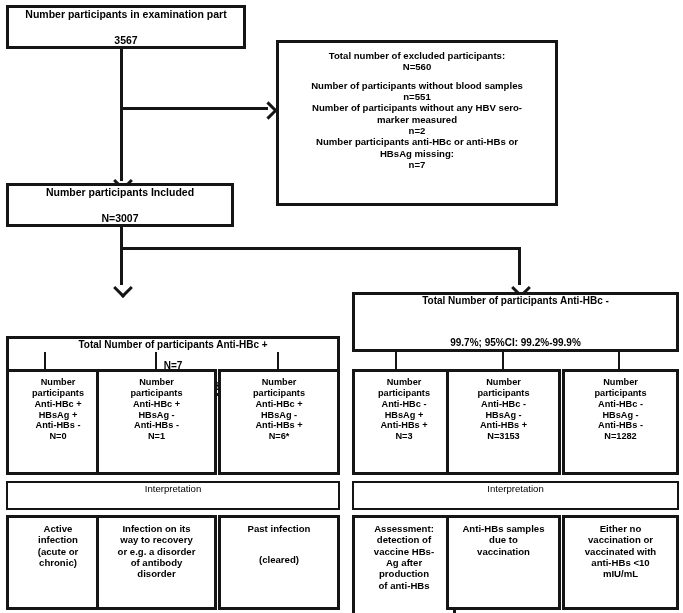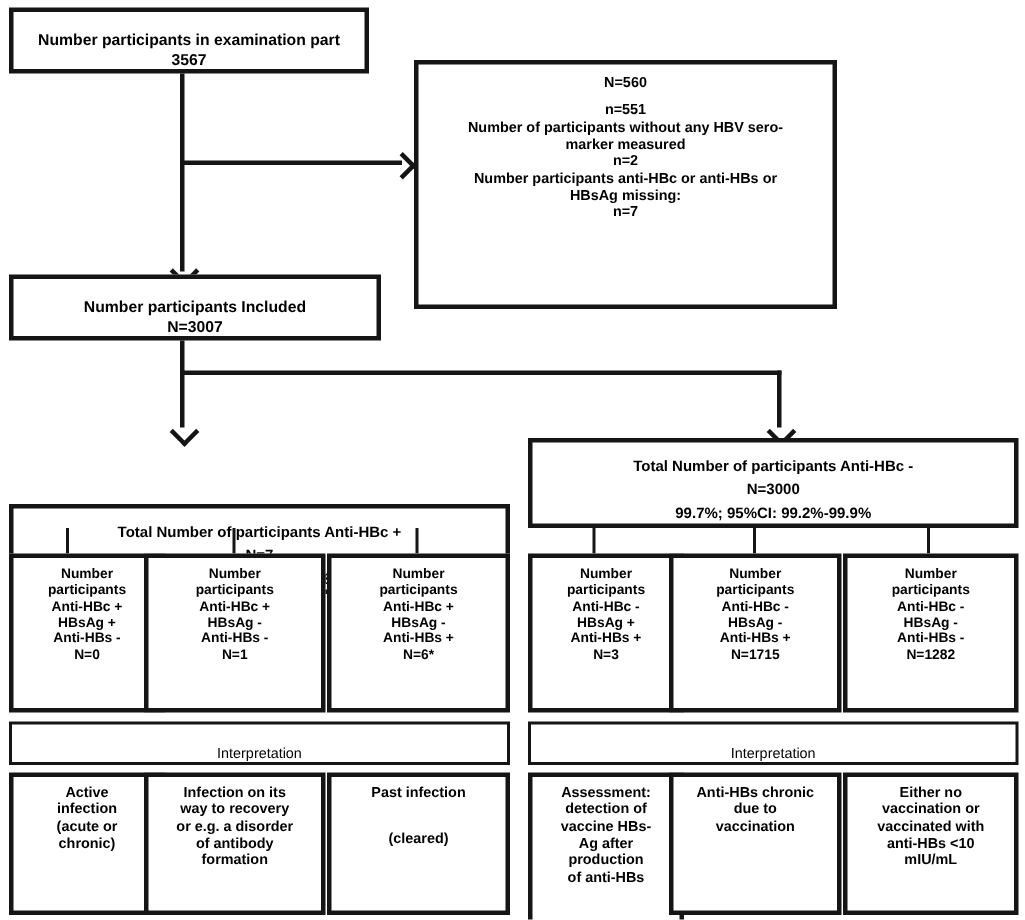--- a/index.html
+++ b/index.html
@@ -18,21 +18,21 @@
     border:3px solid #151515;
     display:flex;
     flex-direction:column;
     align-items:center;
     justify-content:flex-start;
     text-align:center;
     font-weight:bold;
     line-height:1.18;
     overflow:hidden;
   }
-  .box.center-v{justify-content:flex-end;}
+  .box.center-v{justify-content:space-between;}
   .box .ln{display:block;width:100%;}
   .thin{border-width:2px;}
 
   
   .t-top{font-size:10.5px;}
   .t-excl{font-size:9.6px;}
   .t-main{font-size:10px;}
   .t-sub{font-size:9.2px;}
   .t-interp{font-size:9.6px;font-weight:normal;}
   .t-bottom{font-size:9.6px;}
@@ -70,32 +70,34 @@
     <span class="ln">3567</span>
   </div>
 
   <div class="vline" style="left:120px;top:49px;height:132px;"></div>
 
   <div class="hline" style="left:120px;top:107px;width:148px;"></div>
   <div class="chev-right" style="left:262px;top:103.5px;"></div>
   <div class="chev-down" style="left:116px;top:174px;"></div>
 
   <div class="box t-excl" style="left:276px;top:40px;width:282px;height:166px;padding:7px 8px 0 8px;">
+    <span class="ln">Total number of excluded participants:</span>
     <span class="ln">N=560</span>
     <span class="gap"></span>
+    <span class="ln">Number of participants without blood samples</span>
     <span class="ln">n=551</span>
     <span class="ln">Number of participants without any HBV sero-</span>
     <span class="ln">marker measured</span>
     <span class="ln">n=2</span>
     <span class="ln">Number participants anti-HBc or anti-HBs or</span>
     <span class="ln">HBsAg missing:</span>
     <span class="ln">n=7</span>
   </div>
 
-  <div class="box center-v t-top" style="left:6px;top:183px;width:248px;height:44px;">
+  <div class="box center-v t-top" style="left:6px;top:183px;width:228px;height:44px;">
     <span class="ln">Number participants Included</span>
     <span class="ln">N=3007</span>
   </div>
 
   <div class="vline" style="left:120px;top:227px;height:22px;"></div>
   <div class="hline" style="left:120px;top:247px;width:401px;"></div>
   <div class="vline" style="left:120px;top:247px;height:38px;"></div>
   <div class="vline" style="left:518px;top:247px;height:38px;"></div>
   <div class="chev-down" style="left:116px;top:281px;"></div>
   <div class="chev-down" style="left:514px;top:281px;"></div>
@@ -104,21 +106,20 @@
     <span class="ln">Total Number of participants Anti-HBc +</span>
     <span class="gap-sm"></span>
     <span class="ln">N=7</span>
     <span class="gap-sm"></span>
     <span class="ln">0.3%; 95%CI: 0.1%-0.8%</span>
   </div>
 
   <div class="box center-v t-main" style="left:352px;top:292px;width:327px;height:60px;">
     <span class="ln">Total Number of participants Anti-HBc -</span>
     <span class="gap-sm"></span>
-    <span class="ln">N=3000</span>
     <span class="gap-sm"></span>
     <span class="ln">99.7%; 95%CI: 99.2%-99.9%</span>
   </div>
 
   <div class="vthin" style="left:44px;top:352px;height:17px;"></div>
   <div class="vthin" style="left:155px;top:352px;height:17px;"></div>
   <div class="vthin" style="left:277px;top:352px;height:17px;"></div>
 
   <div class="vthin" style="left:395px;top:352px;height:17px;"></div>
   <div class="vthin" style="left:502px;top:352px;height:17px;"></div>
@@ -159,21 +160,21 @@
     <span class="ln">Anti-HBs +</span>
     <span class="ln">N=3</span>
   </div>
 
   <div class="box t-sub" style="left:446px;top:369px;width:115px;height:106px;padding:5px 3px 0 3px;">
     <span class="ln">Number</span>
     <span class="ln">participants</span>
     <span class="ln">Anti-HBc -</span>
     <span class="ln">HBsAg -</span>
     <span class="ln">Anti-HBs +</span>
-    <span class="ln">N=1715</span>
+    <span class="ln">N=3153</span>
   </div>
 
   <div class="box t-sub" style="left:562px;top:369px;width:117px;height:106px;padding:5px 3px 0 3px;">
     <span class="ln">Number</span>
     <span class="ln">participants</span>
     <span class="ln">Anti-HBc -</span>
     <span class="ln">HBsAg -</span>
     <span class="ln">Anti-HBs -</span>
     <span class="ln">N=1282</span>
   </div>
@@ -190,39 +191,39 @@
     <span class="ln">infection</span>
     <span class="ln">(acute or</span>
     <span class="ln">chronic)</span>
   </div>
 
   <div class="box t-bottom" style="left:96px;top:515px;width:121px;height:95px;padding:5px 3px 16px 3px;">
     <span class="ln">Infection on its</span>
     <span class="ln">way to recovery</span>
     <span class="ln">or e.g. a disorder</span>
     <span class="ln">of antibody</span>
-    <span class="ln">formation</span>
+    <span class="ln">disorder</span>
   </div>
 
   <div class="box t-bottom" style="left:218px;top:515px;width:122px;height:95px;padding:5px 3px 0 3px;gap:20px;">
     <span class="ln">Past infection</span>
     <span class="ln">(cleared)</span>
   </div>
 
   <div class="box t-bottom" style="left:352px;top:515px;width:104px;height:120px;padding:5px 3px 0 3px;">
     <span class="ln">Assessment:</span>
     <span class="ln">detection of</span>
     <span class="ln">vaccine HBs-</span>
     <span class="ln">Ag after</span>
     <span class="ln">production</span>
     <span class="ln">of anti-HBs</span>
   </div>
 
   <div class="box t-bottom" style="left:446px;top:515px;width:115px;height:95px;padding:5px 3px 0 3px;">
-    <span class="ln">Anti-HBs chronic</span>
+    <span class="ln">Anti-HBs samples</span>
     <span class="ln">due to</span>
     <span class="ln">vaccination</span>
   </div>
 
   <div class="box t-bottom" style="left:562px;top:515px;width:117px;height:95px;padding:5px 3px 0 3px;">
     <span class="ln">Either no</span>
     <span class="ln">vaccination or</span>
     <span class="ln">vaccinated with</span>
     <span class="ln">anti-HBs &lt;10</span>
     <span class="ln">mIU/mL</span>

